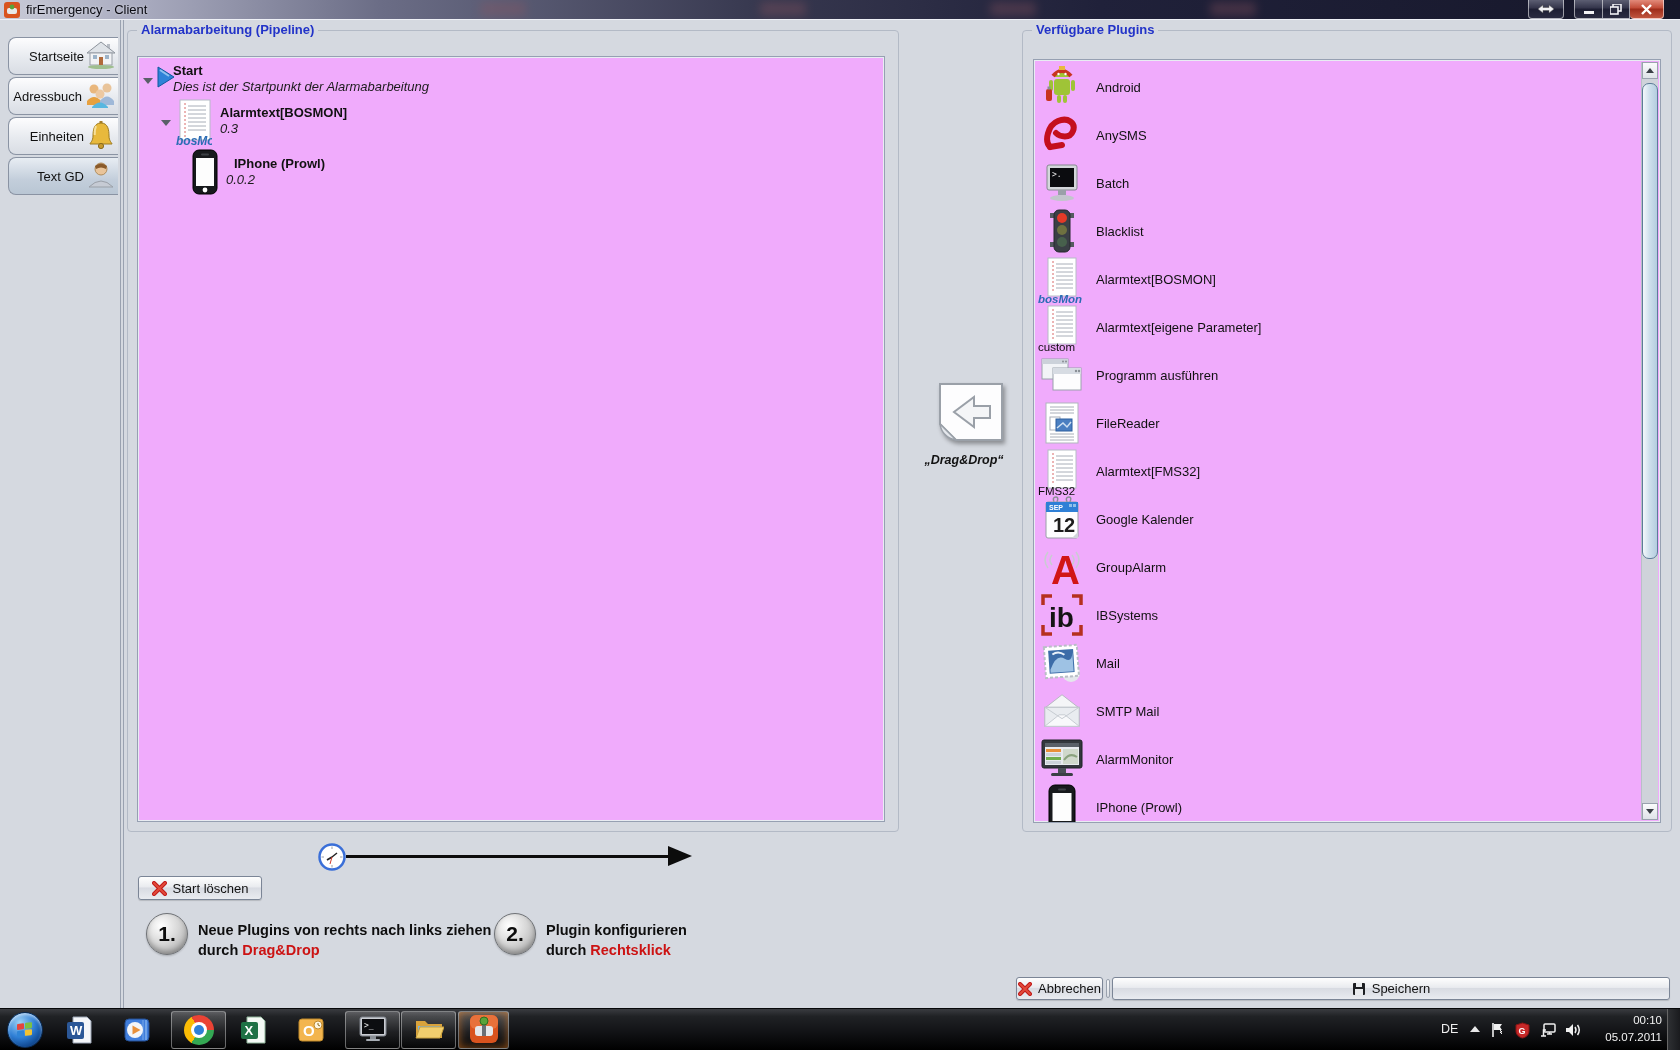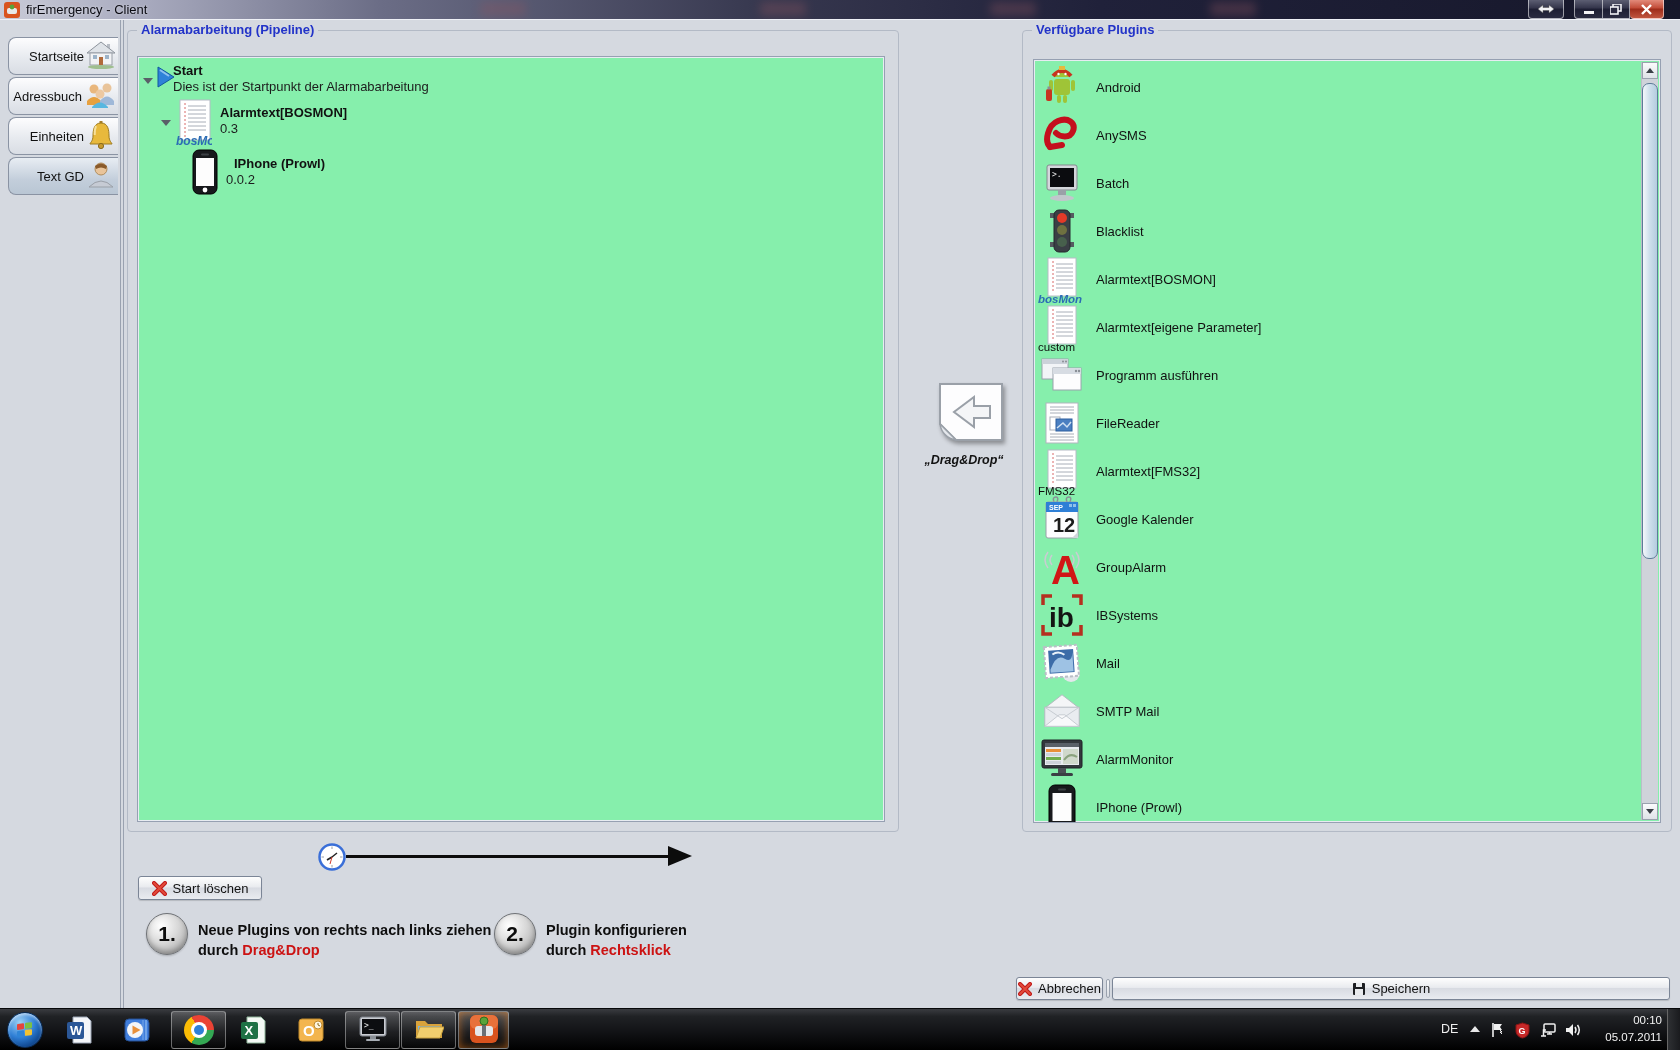--- a/index.html
+++ b/index.html
@@ -29,27 +29,27 @@
     border-radius:8px 0 0 8px; background:linear-gradient(#fdfdfe,#e7eaef 55%,#d9dde4);
     display:flex; align-items:center; justify-content:flex-end; padding-right:2px; cursor:pointer; }
   .side-tab.sel { background:linear-gradient(#e8edf3,#c3cedb 60%,#b9c6d4); }
   .side-tab .lab { margin-right:2px; }
   #vline1 { position:absolute; left:120px; top:20px; width:1px; height:988px; background:#9aa2b0; }
   #vline2 { position:absolute; left:123px; top:20px; width:1px; height:988px; background:#9aa2b0; }
 
   
   .gbox { position:absolute; border:1px solid #b3bac6; border-radius:4px; }
   .gbox .legend { position:absolute; top:-9px; left:9px; background:#d5d9e0; padding:0 4px; font-weight:bold; font-size:13px; }
-  .white-panel { position:absolute; background:#86efac; border:1px solid #96a0b2; box-shadow:inset 0 0 0 1px #e8ecf2; }
+  .white-panel { position:absolute; background:#f0abfc; border:1px solid #96a0b2; box-shadow:inset 0 0 0 1px #e8ecf2; }
 
   
   .expander { position:absolute; width:0; height:0; border-left:5px solid transparent; border-right:5px solid transparent;
     border-top:6px solid #5a5f68; cursor:pointer; }
   .tnode-label { position:absolute; font-weight:bold; white-space:nowrap; }
-  .tnode-desc { position:absolute; white-space:nowrap; color:#1c1c1c; }
+  .tnode-desc { position:absolute; font-style:italic; white-space:nowrap; color:#1c1c1c; }
 
   
   #flow-arrow-line { position:absolute; left:346px; top:855px; width:324px; height:3px; background:#0c0c0c; }
   #flow-arrow-head { position:absolute; left:668px; top:846px; width:0; height:0;
     border-left:24px solid #0c0c0c; border-top:10px solid transparent; border-bottom:10px solid transparent; }
 
   .push-btn { position:absolute; height:24px; border:1px solid #7b8596; border-radius:3px;
     background:linear-gradient(#fefefe,#e9ebef 45%,#d8dbe2 50%,#e9ebf0);
     display:flex; align-items:center; justify-content:center; gap:6px; font-size:13px; cursor:pointer;
     box-shadow:0 1px 1px rgba(0,0,0,.15); }

